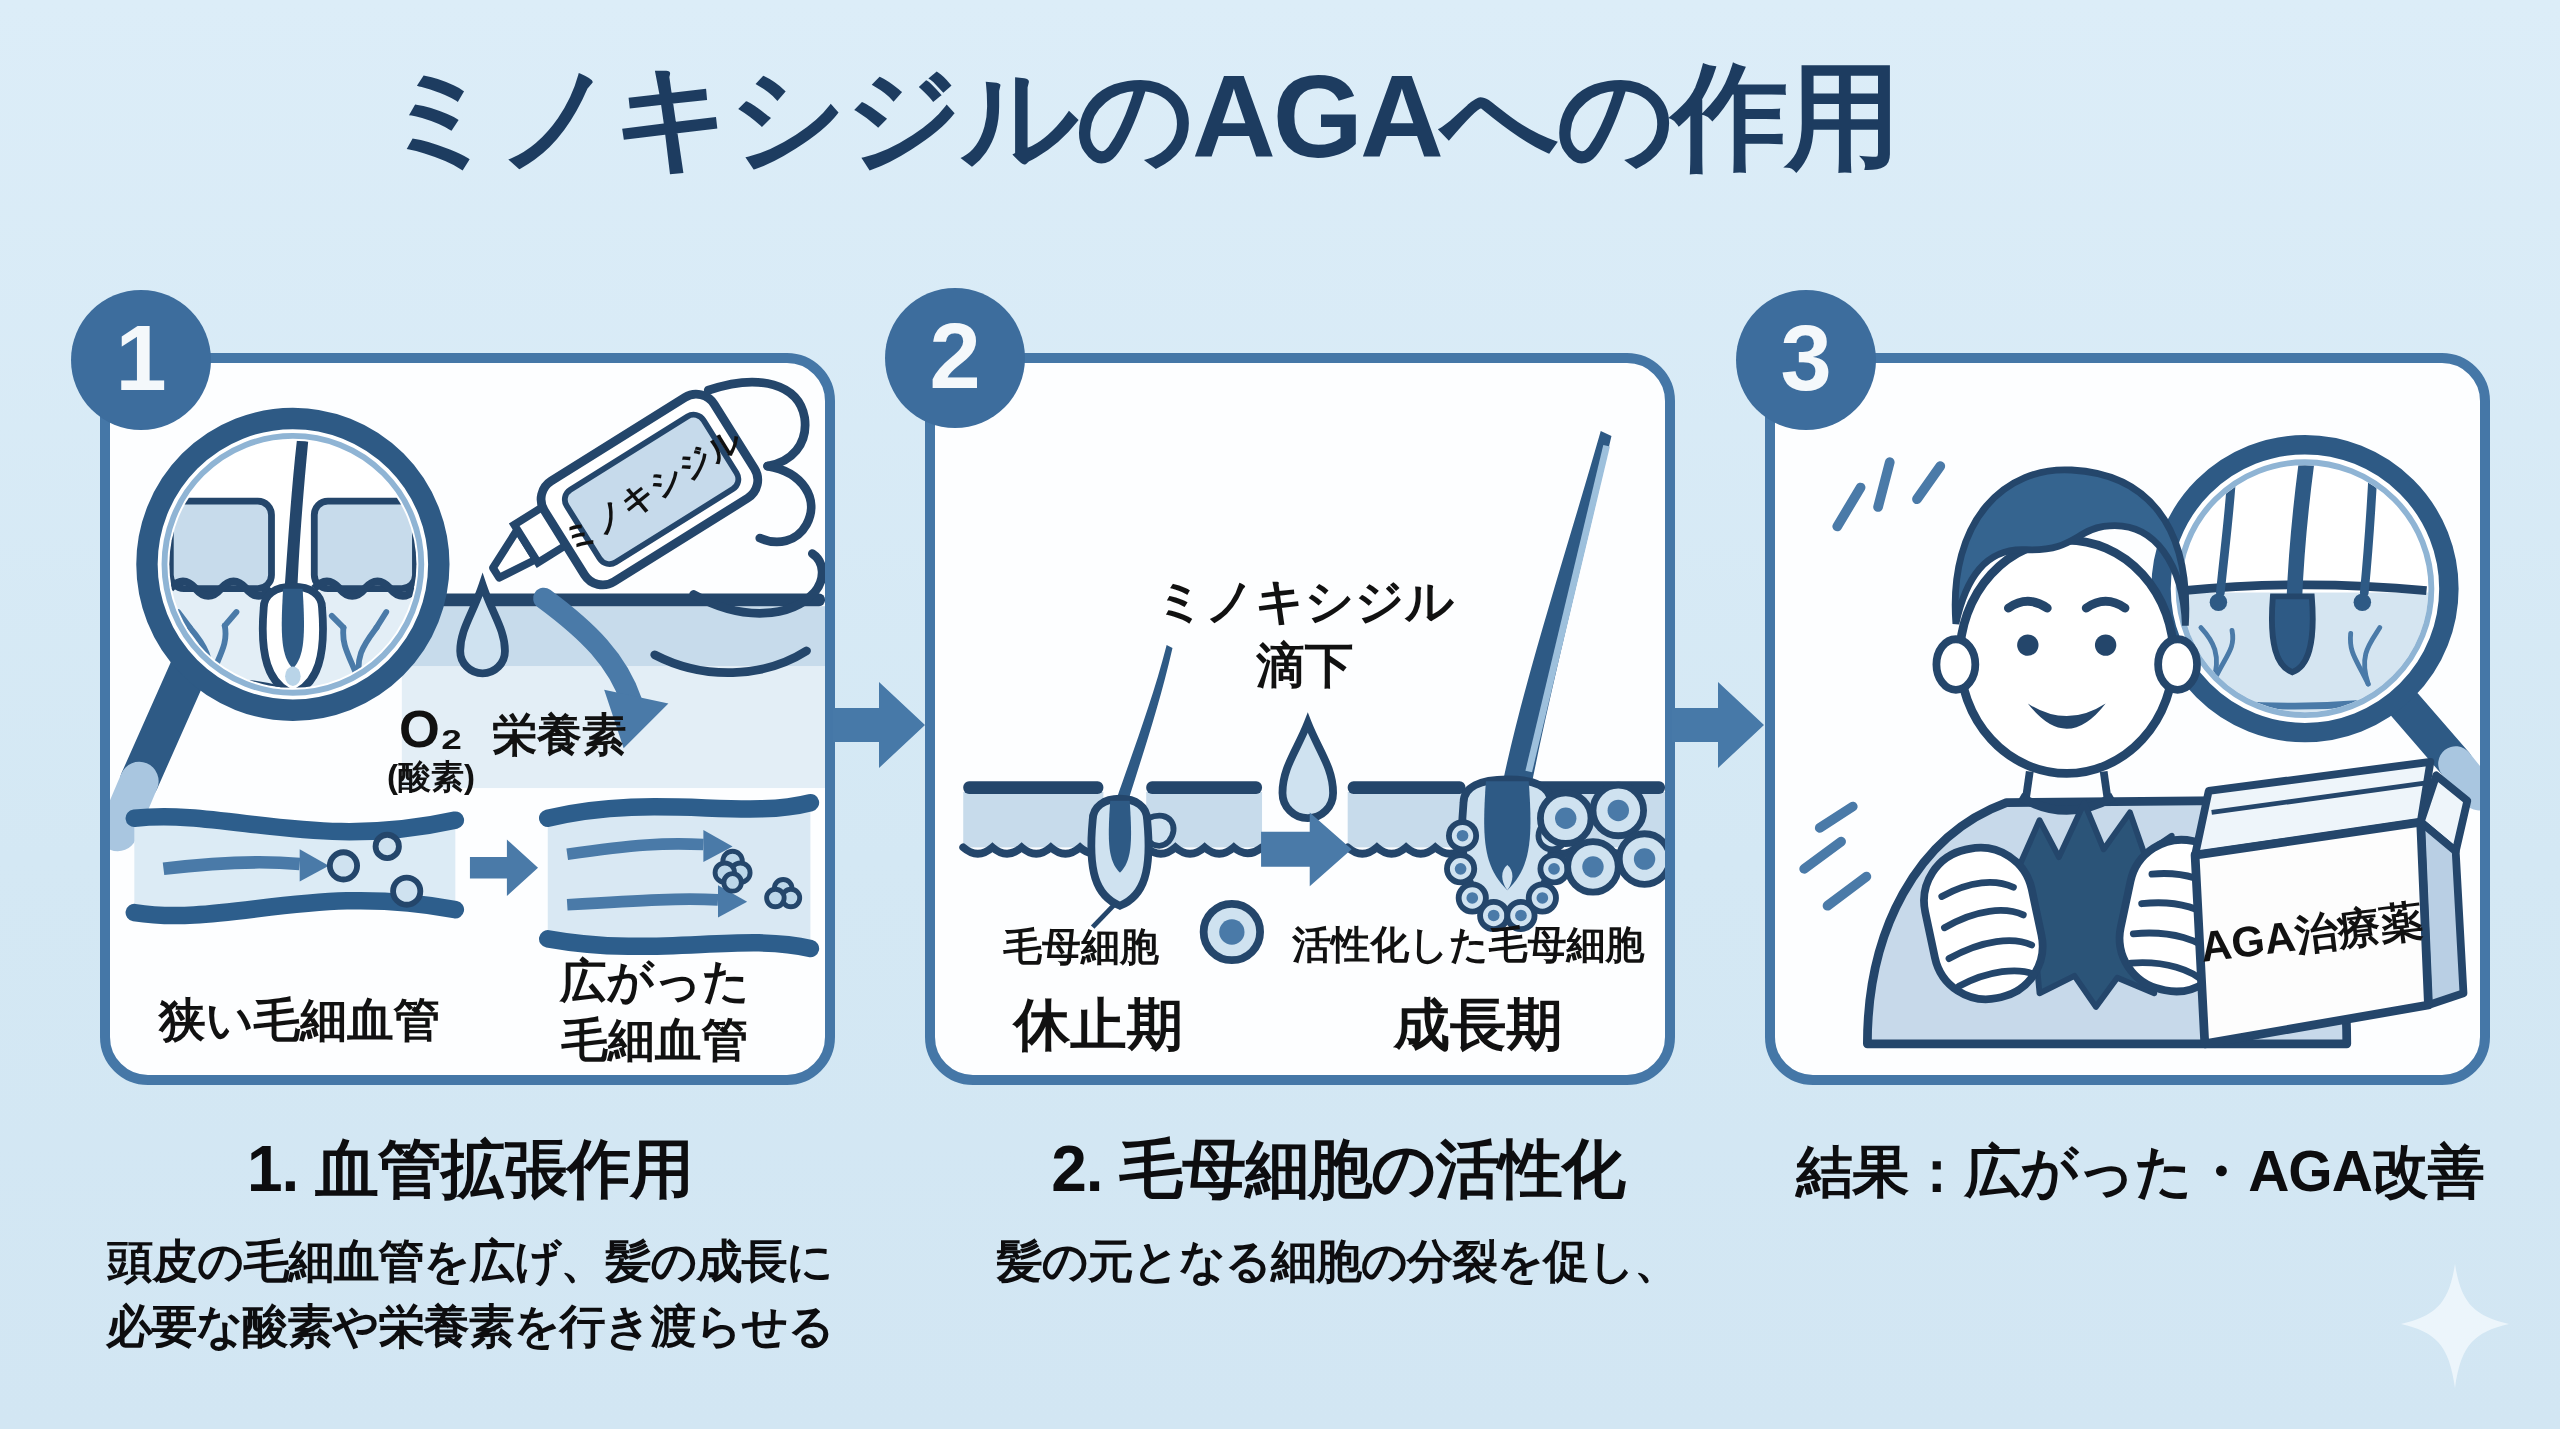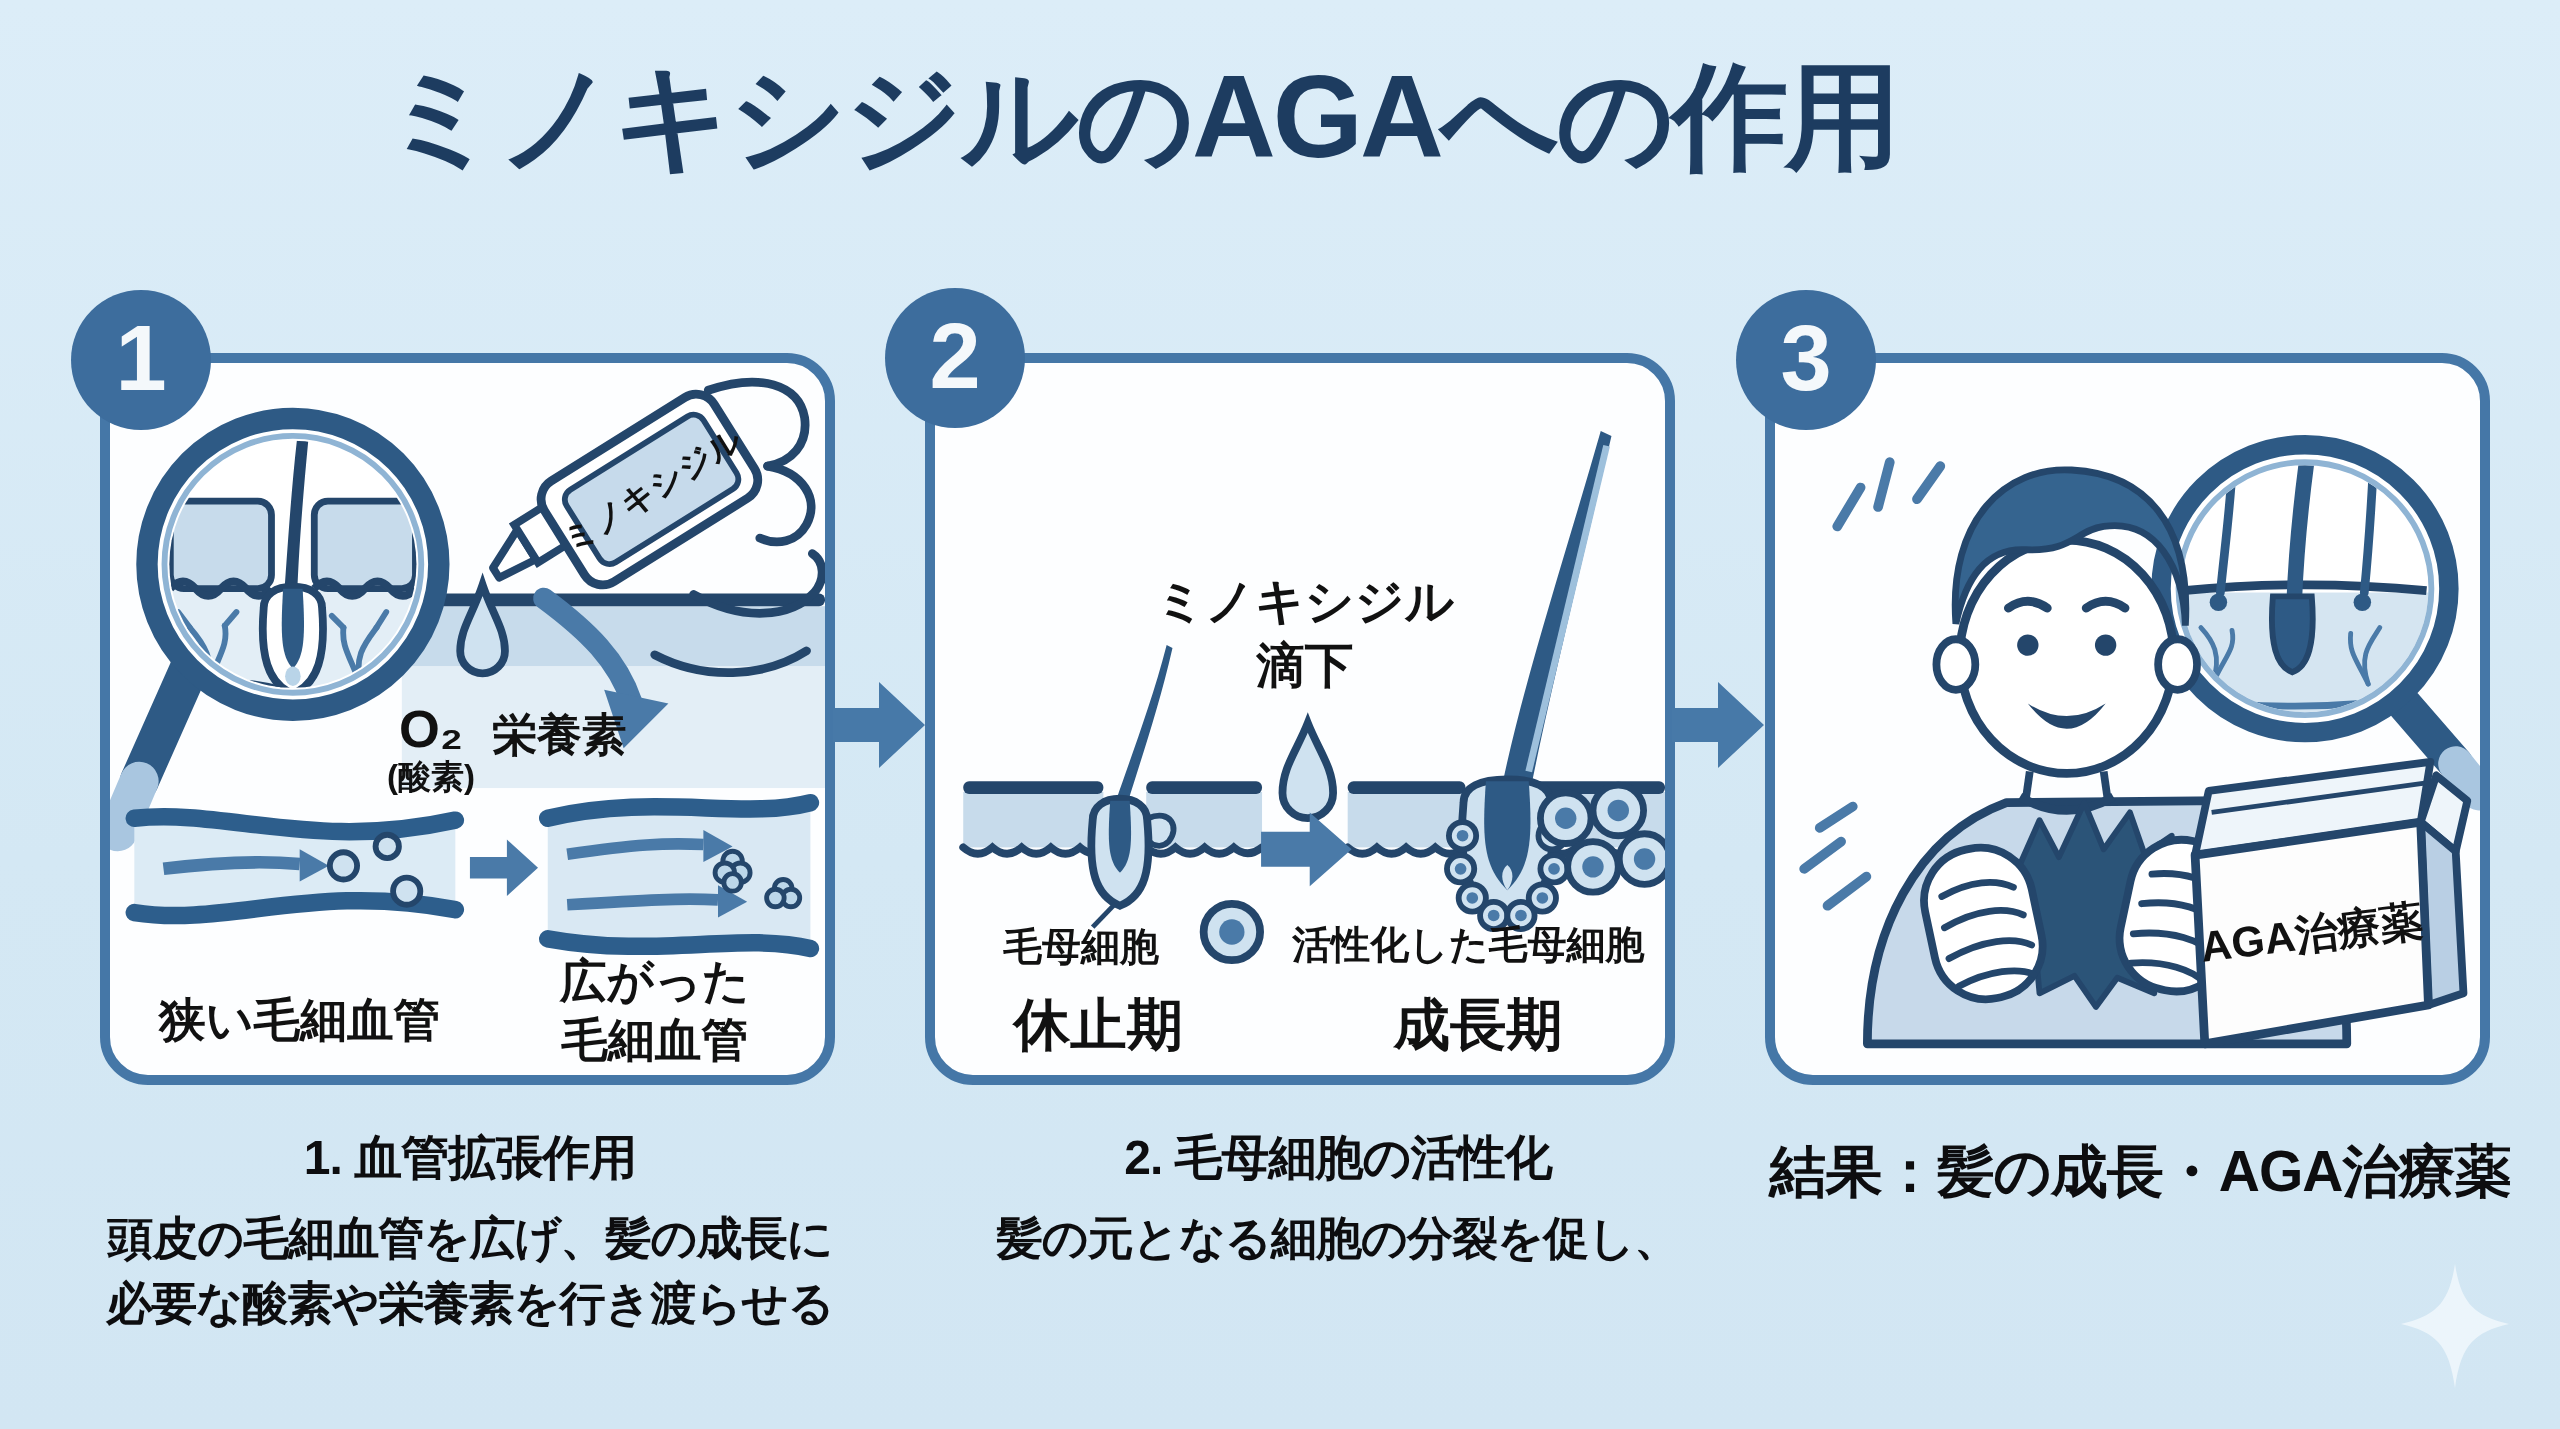--- a/index.html
+++ b/index.html
@@ -33,21 +33,21 @@
   #badge-1{left:71px;top:290px;}
   #badge-2{left:885px;top:288px;}
   #badge-3{left:1736px;top:290px;}
   .flow-arrow{position:absolute;top:682px;width:94px;height:88px;z-index:4;}
   #flow-arrow-1{left:833px;}
   #flow-arrow-2{left:1672px;}
   .caption{position:absolute;top:1126px;text-align:center;color:#0d0d0f;}
   #caption-1{left:30px;width:880px;}
   #caption-2{left:918px;width:840px;}
   #caption-3{left:1720px;width:840px;}
-  .caption-title{font-size:48px;font-weight:800;letter-spacing:-1px;}
+  .caption-title{font-size:64px;font-weight:800;letter-spacing:-1px;}
   #caption-3 .caption-title{font-size:57px;padding-top:8px;}
   .caption-body{margin-top:16px;font-size:46px;font-weight:700;line-height:1.42;letter-spacing:-1px;}
   .sparkle{position:absolute;left:2395px;top:1262px;}
   svg text{font-family:"Liberation Sans","DejaVu Sans",sans-serif;}
   .jp-label{font-weight:800;fill:#111;}
 </style>
 </head>
 <body>
 
 <div class="stage">
@@ -361,20 +361,20 @@
       <div>必要な酸素や栄養素を行き渡らせる</div>
     </div>
   </div>
   <div class="caption" id="caption-2">
     <div class="caption-title">2. 毛母細胞の活性化</div>
     <div class="caption-body">
       <div>髪の元となる細胞の分裂を促し、</div>
     </div>
   </div>
   <div class="caption" id="caption-3">
-    <div class="caption-title">結果：髪の成長・AGA治療薬</div>
+    <div class="caption-title">結果：広がった・AGA改善</div>
   </div>
 
   <svg class="sparkle" width="120" height="130" viewBox="0 0 120 130">
     <path d="M60,2 C66,42 80,54 114,62 C80,70 66,82 60,126 C54,82 40,70 6,62 C40,54 54,42 60,2 Z" fill="#ecf5fb"></path>
   </svg>
 
 </div>
 
 </body></html>

